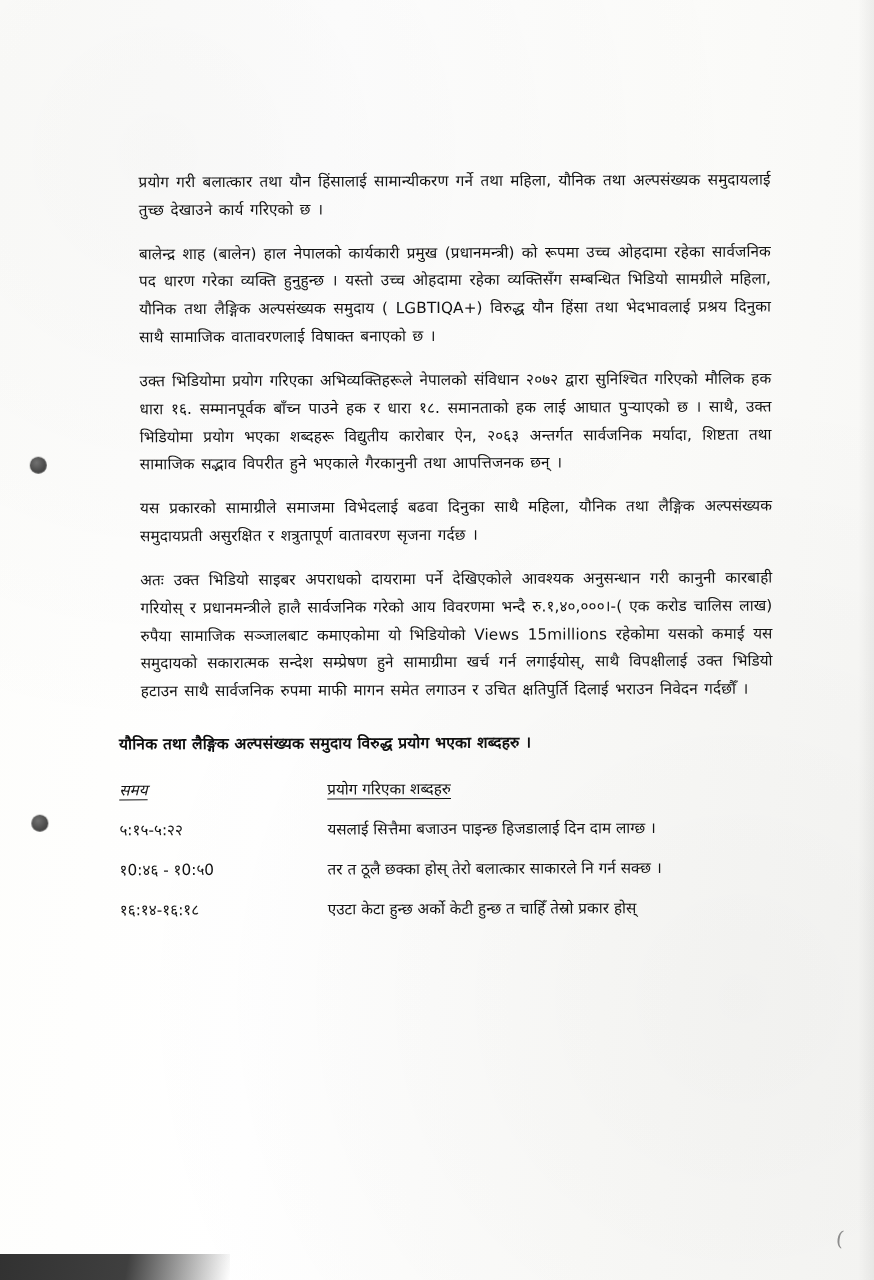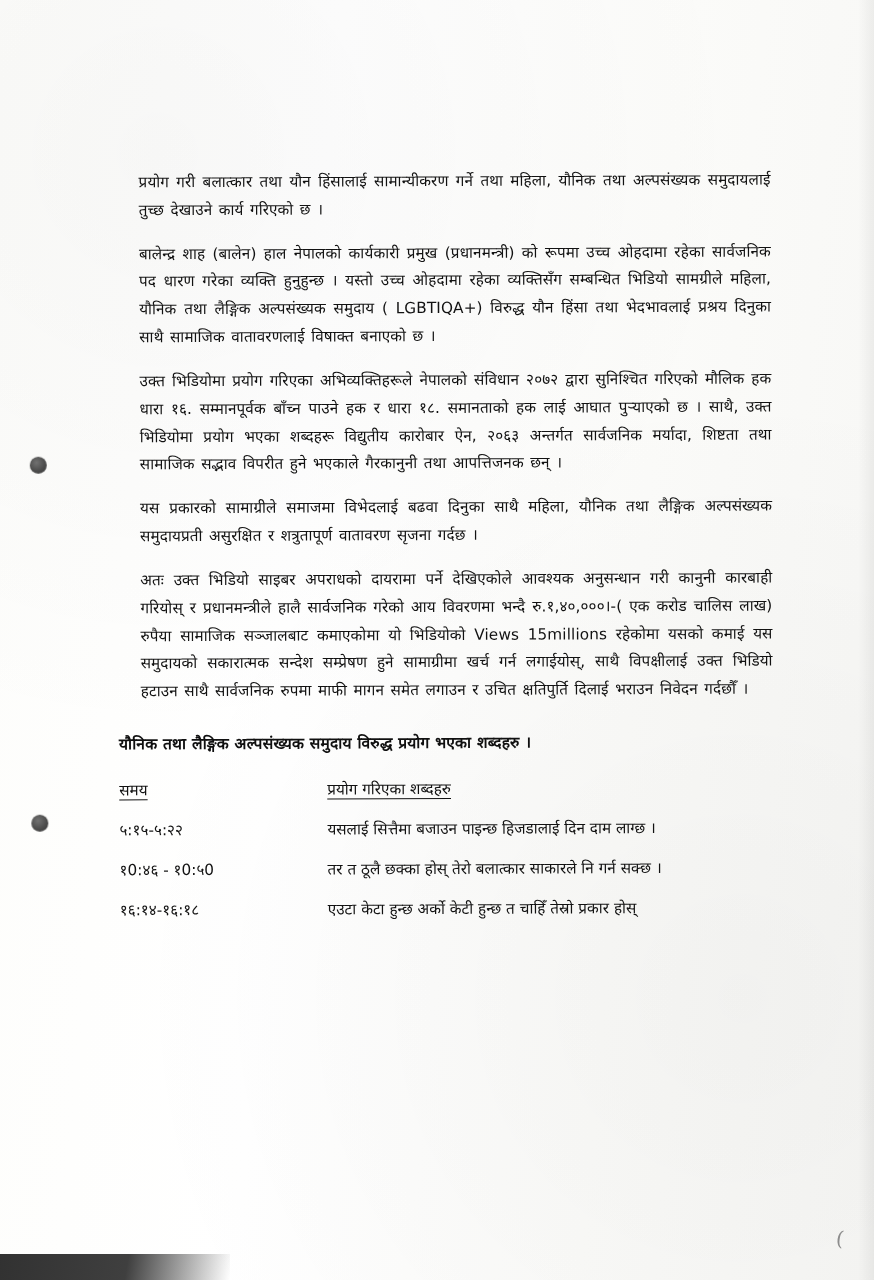--- a/index.html
+++ b/index.html
@@ -105,21 +105,21 @@
   }
   table.words-table th {
     text-align: left;
     font-weight: normal;
     font-size: 15.3px;
     color: #111;
     padding: 0 0 4px 0;
     text-decoration: underline;
     text-underline-offset: 4px;
   }
-  table.words-table th.col-time { width: 208px; }
+  table.words-table th.col-time { width: 208px; font-style: italic; }
   table.words-table td {
     font-size: 15.3px;
     color: #121212;
     padding: 14px 0 0 0;
     vertical-align: top;
     line-height: 1.7;
   }
   table.words-table td.col-time { width: 208px; white-space: nowrap; }
 
   

